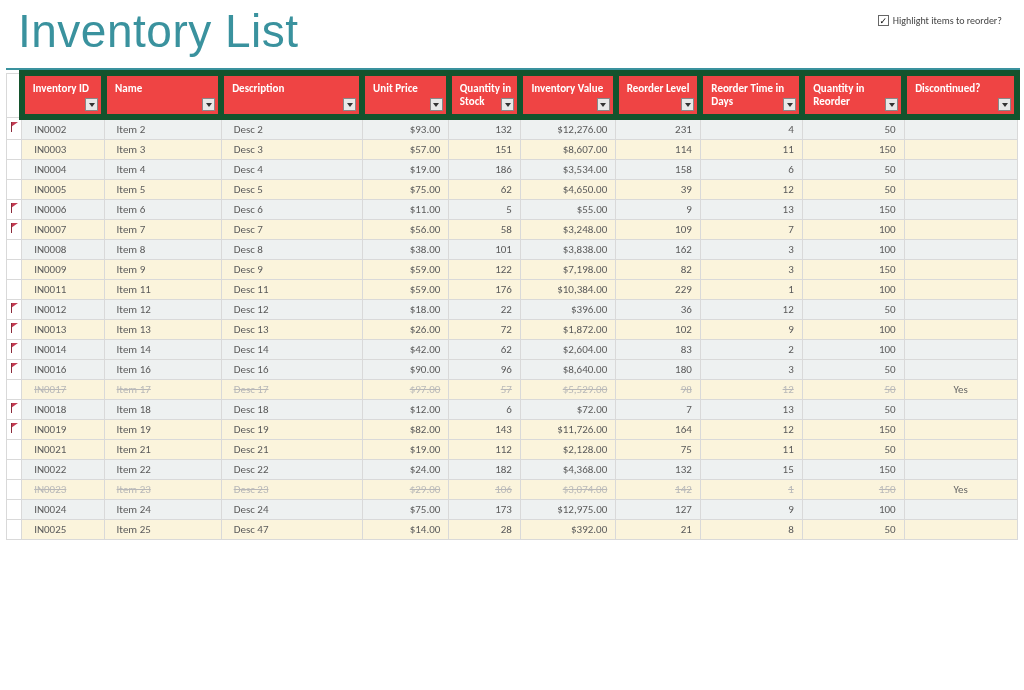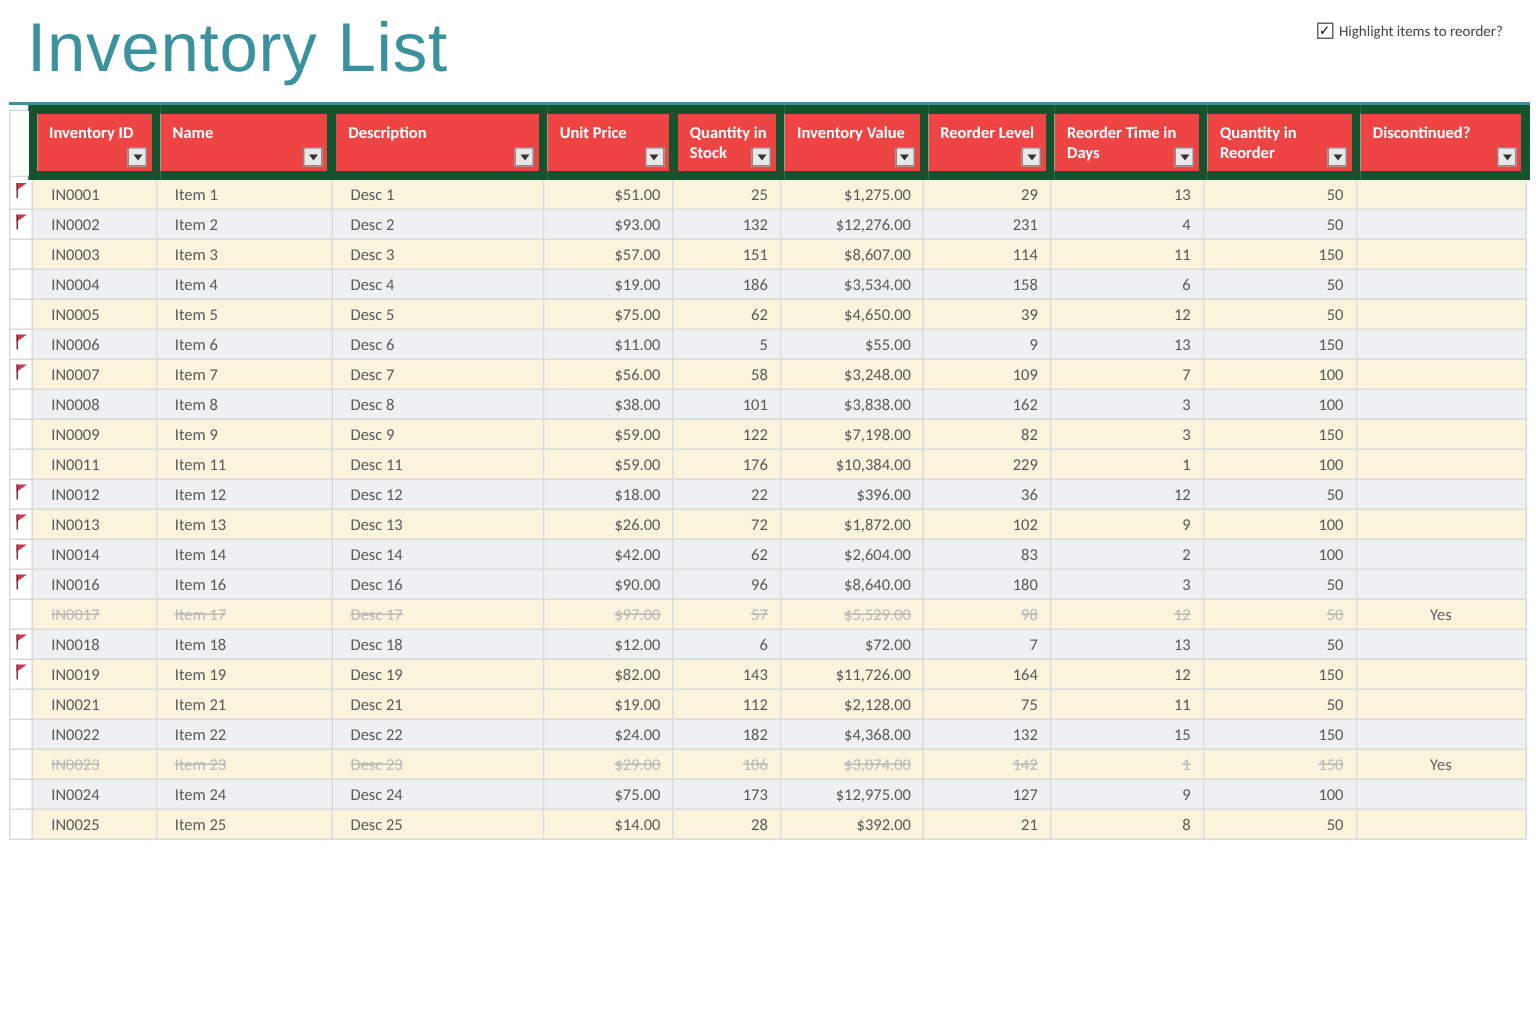--- a/index.html
+++ b/index.html
@@ -170,33 +170,20 @@
       <th class="col-price"><span>Unit Price</span><span class="filter-icon"></span></th>
       <th class="col-qty"><span>Quantity in Stock</span><span class="filter-icon"></span></th>
       <th class="col-val"><span>Inventory Value</span><span class="filter-icon"></span></th>
       <th class="col-reorder"><span>Reorder Level</span><span class="filter-icon"></span></th>
       <th class="col-time"><span>Reorder Time in Days</span><span class="filter-icon"></span></th>
       <th class="col-qtyr"><span>Quantity in Reorder</span><span class="filter-icon"></span></th>
       <th class="col-disc"><span>Discontinued?</span><span class="filter-icon"></span></th>
     </tr>
   </thead>
   <tbody id="tbody">
-      <tr class="band-a">
-        <td class="flag-col"><span class="flag"></span></td>
-        <td class="center">IN0001</td>
-        <td class="center">Item 1</td>
-        <td class="center">Desc 1</td>
-        <td class="num">$51.00</td>
-        <td class="num">25</td>
-        <td class="num">$1,275.00</td>
-        <td class="num">29</td>
-        <td class="num">13</td>
-        <td class="num">50</td>
-        <td class="ctr no-strike"></td>
-      </tr>
       <tr class="band-b">
         <td class="flag-col"><span class="flag"></span></td>
         <td class="center">IN0002</td>
         <td class="center">Item 2</td>
         <td class="center">Desc 2</td>
         <td class="num">$93.00</td>
         <td class="num">132</td>
         <td class="num">$12,276.00</td>
         <td class="num">231</td>
         <td class="num">4</td>
@@ -447,21 +434,21 @@
         <td class="num">$12,975.00</td>
         <td class="num">127</td>
         <td class="num">9</td>
         <td class="num">100</td>
         <td class="ctr no-strike"></td>
       </tr>
       <tr class="band-a">
         <td class="flag-col"></td>
         <td class="center">IN0025</td>
         <td class="center">Item 25</td>
-        <td class="center">Desc 25</td>
+        <td class="center">Desc 47</td>
         <td class="num">$14.00</td>
         <td class="num">28</td>
         <td class="num">$392.00</td>
         <td class="num">21</td>
         <td class="num">8</td>
         <td class="num">50</td>
         <td class="ctr no-strike"></td>
       </tr>
     </tbody>
 </table>

